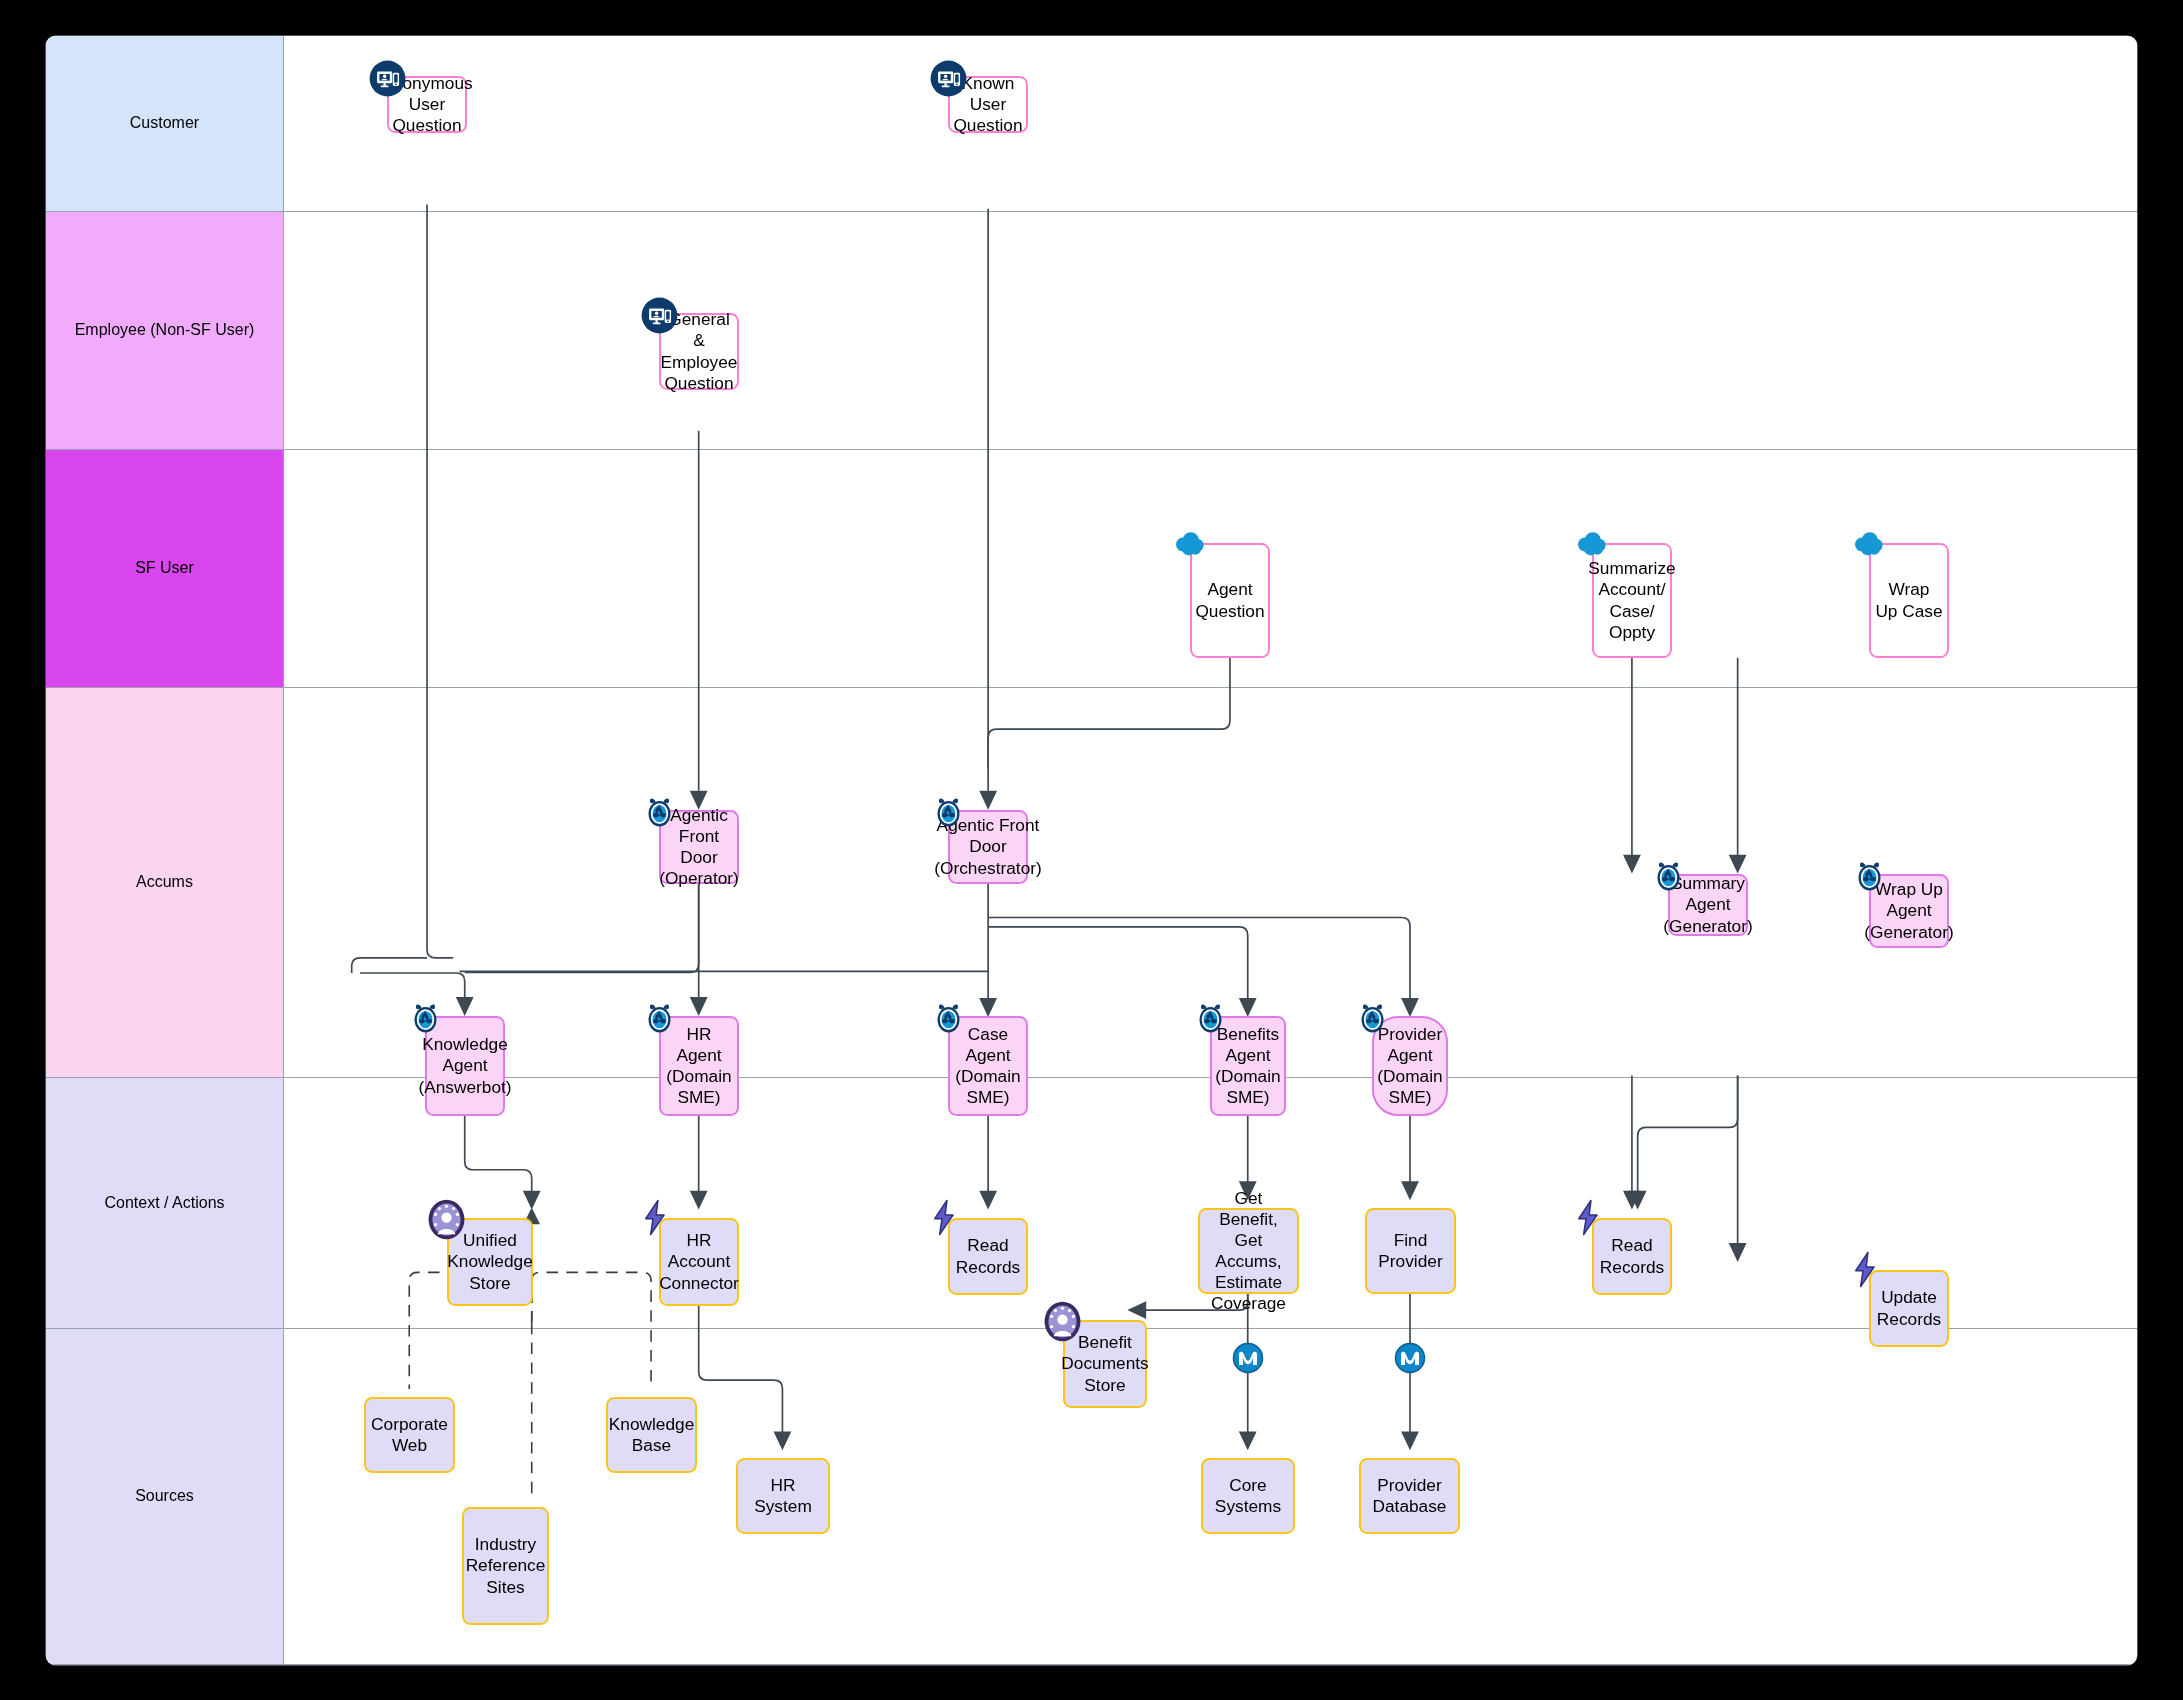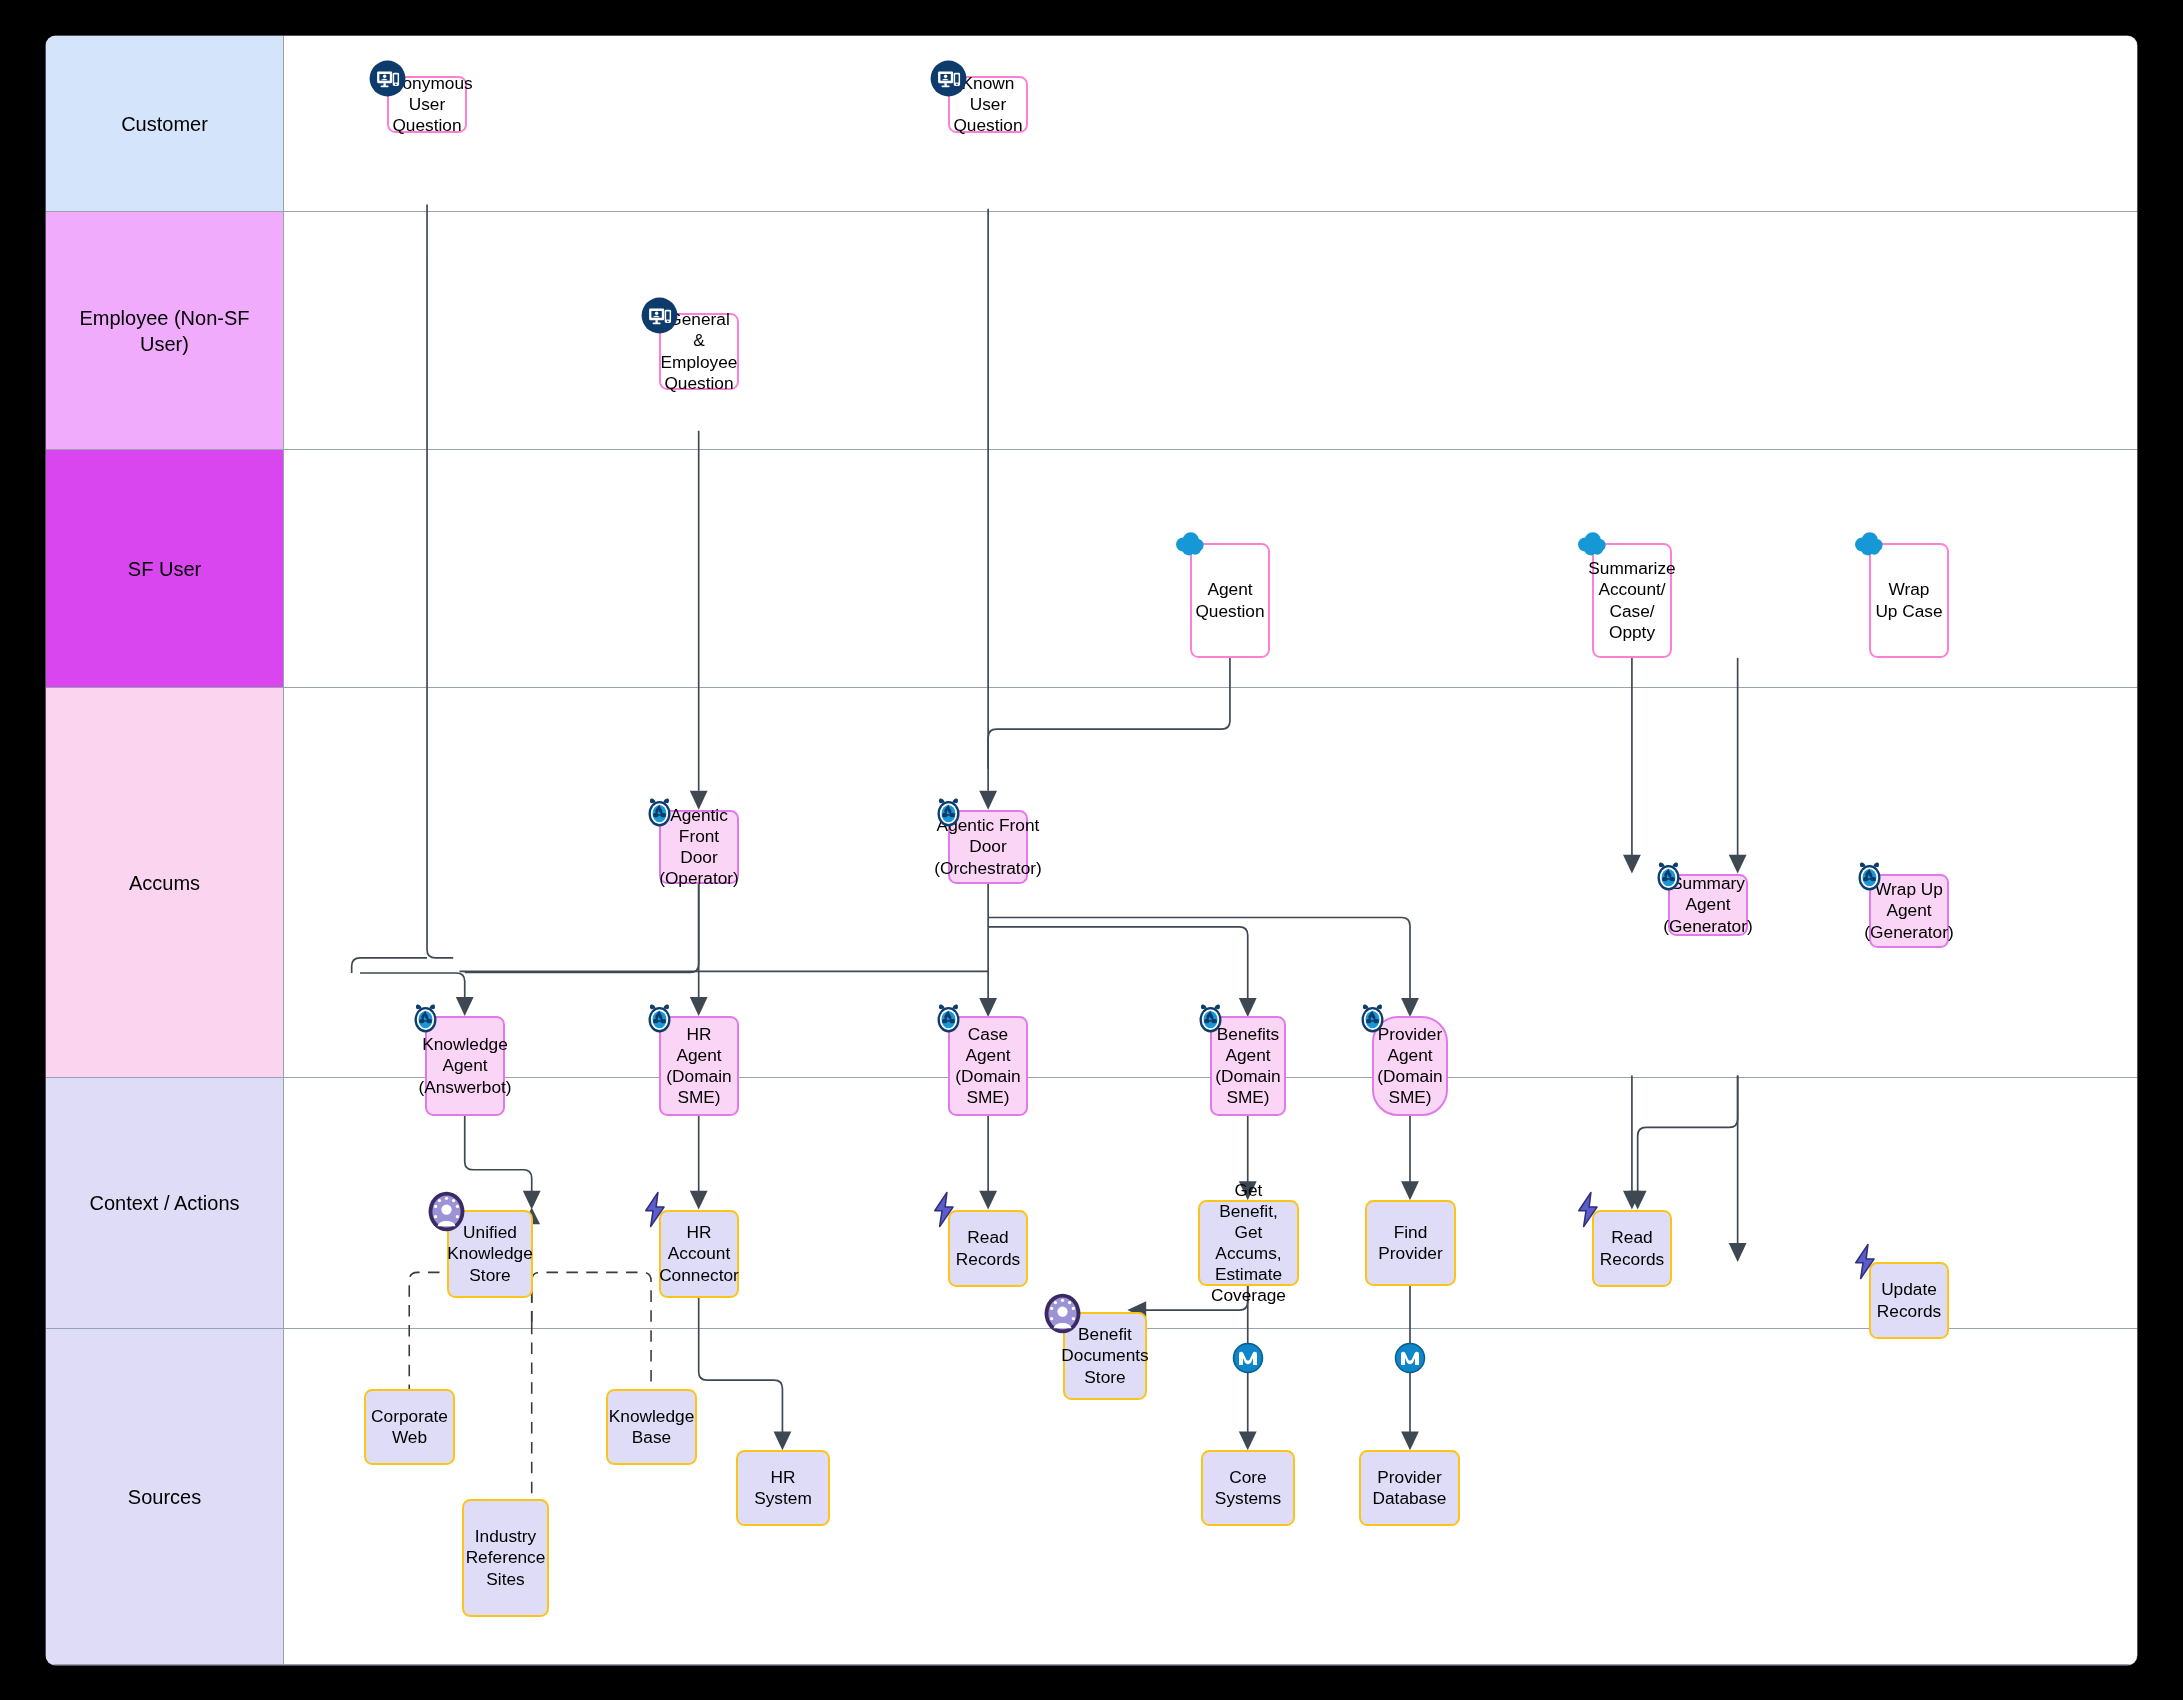--- a/index.html
+++ b/index.html
@@ -12,38 +12,38 @@
     background:#ffffff;border-radius:9.4px;overflow:hidden;
     box-shadow:0 0 0 0.5px #9aa3ad;
   }
   
   .lane{position:absolute;left:0;right:0;border-bottom:1px solid #9aa3ad;box-sizing:border-box;}
   .lane:last-child{border-bottom:none;}
   .lane-label{
     position:absolute;left:0;top:0;bottom:0;width:238px;
     border-right:1px solid #9aa3ad;box-sizing:border-box;
     display:flex;align-items:center;justify-content:center;text-align:center;
-    font-size:20px;color:#000;padding:0 9.4px;line-height:1.3;
+    font-size:16px;color:#000;padding:0 9.4px;line-height:1.3;
   }
   .lane-body{position:absolute;left:238px;right:0;top:0;bottom:0;}
 
   
   .node{
     position:absolute;box-sizing:border-box;display:flex;
     align-items:center;justify-content:center;text-align:center;
     font-size:17.3px;line-height:1.22;color:#000;z-index:5;padding:3.1px 4.2px;
   }
   .n-question{
     background:#ffffff;border:2.6px solid #ff7fd4;border-radius:8.4px;
   }
   .n-agent{
     background:#fbd5f5;border:2.6px solid #e07ae8;border-radius:8.4px;
   }
   .n-action{
-    background:#dedcf7;border:2.6px solid #fcc419;border-radius:8.4px;
+    background:#dedcf7;border:2.6px solid #fcc419;border-radius:8.4px;margin-top:8px;
   }
   
   .badge{
     position:absolute;width:37px;height:37px;left:-20px;top:-18px;z-index:9;
     pointer-events:none;
   }
   .badge svg{display:block;width:100%;height:100%;}
   .badge.plain{left:-23px;top:-21px;width:41px;height:41px;}
 
   

